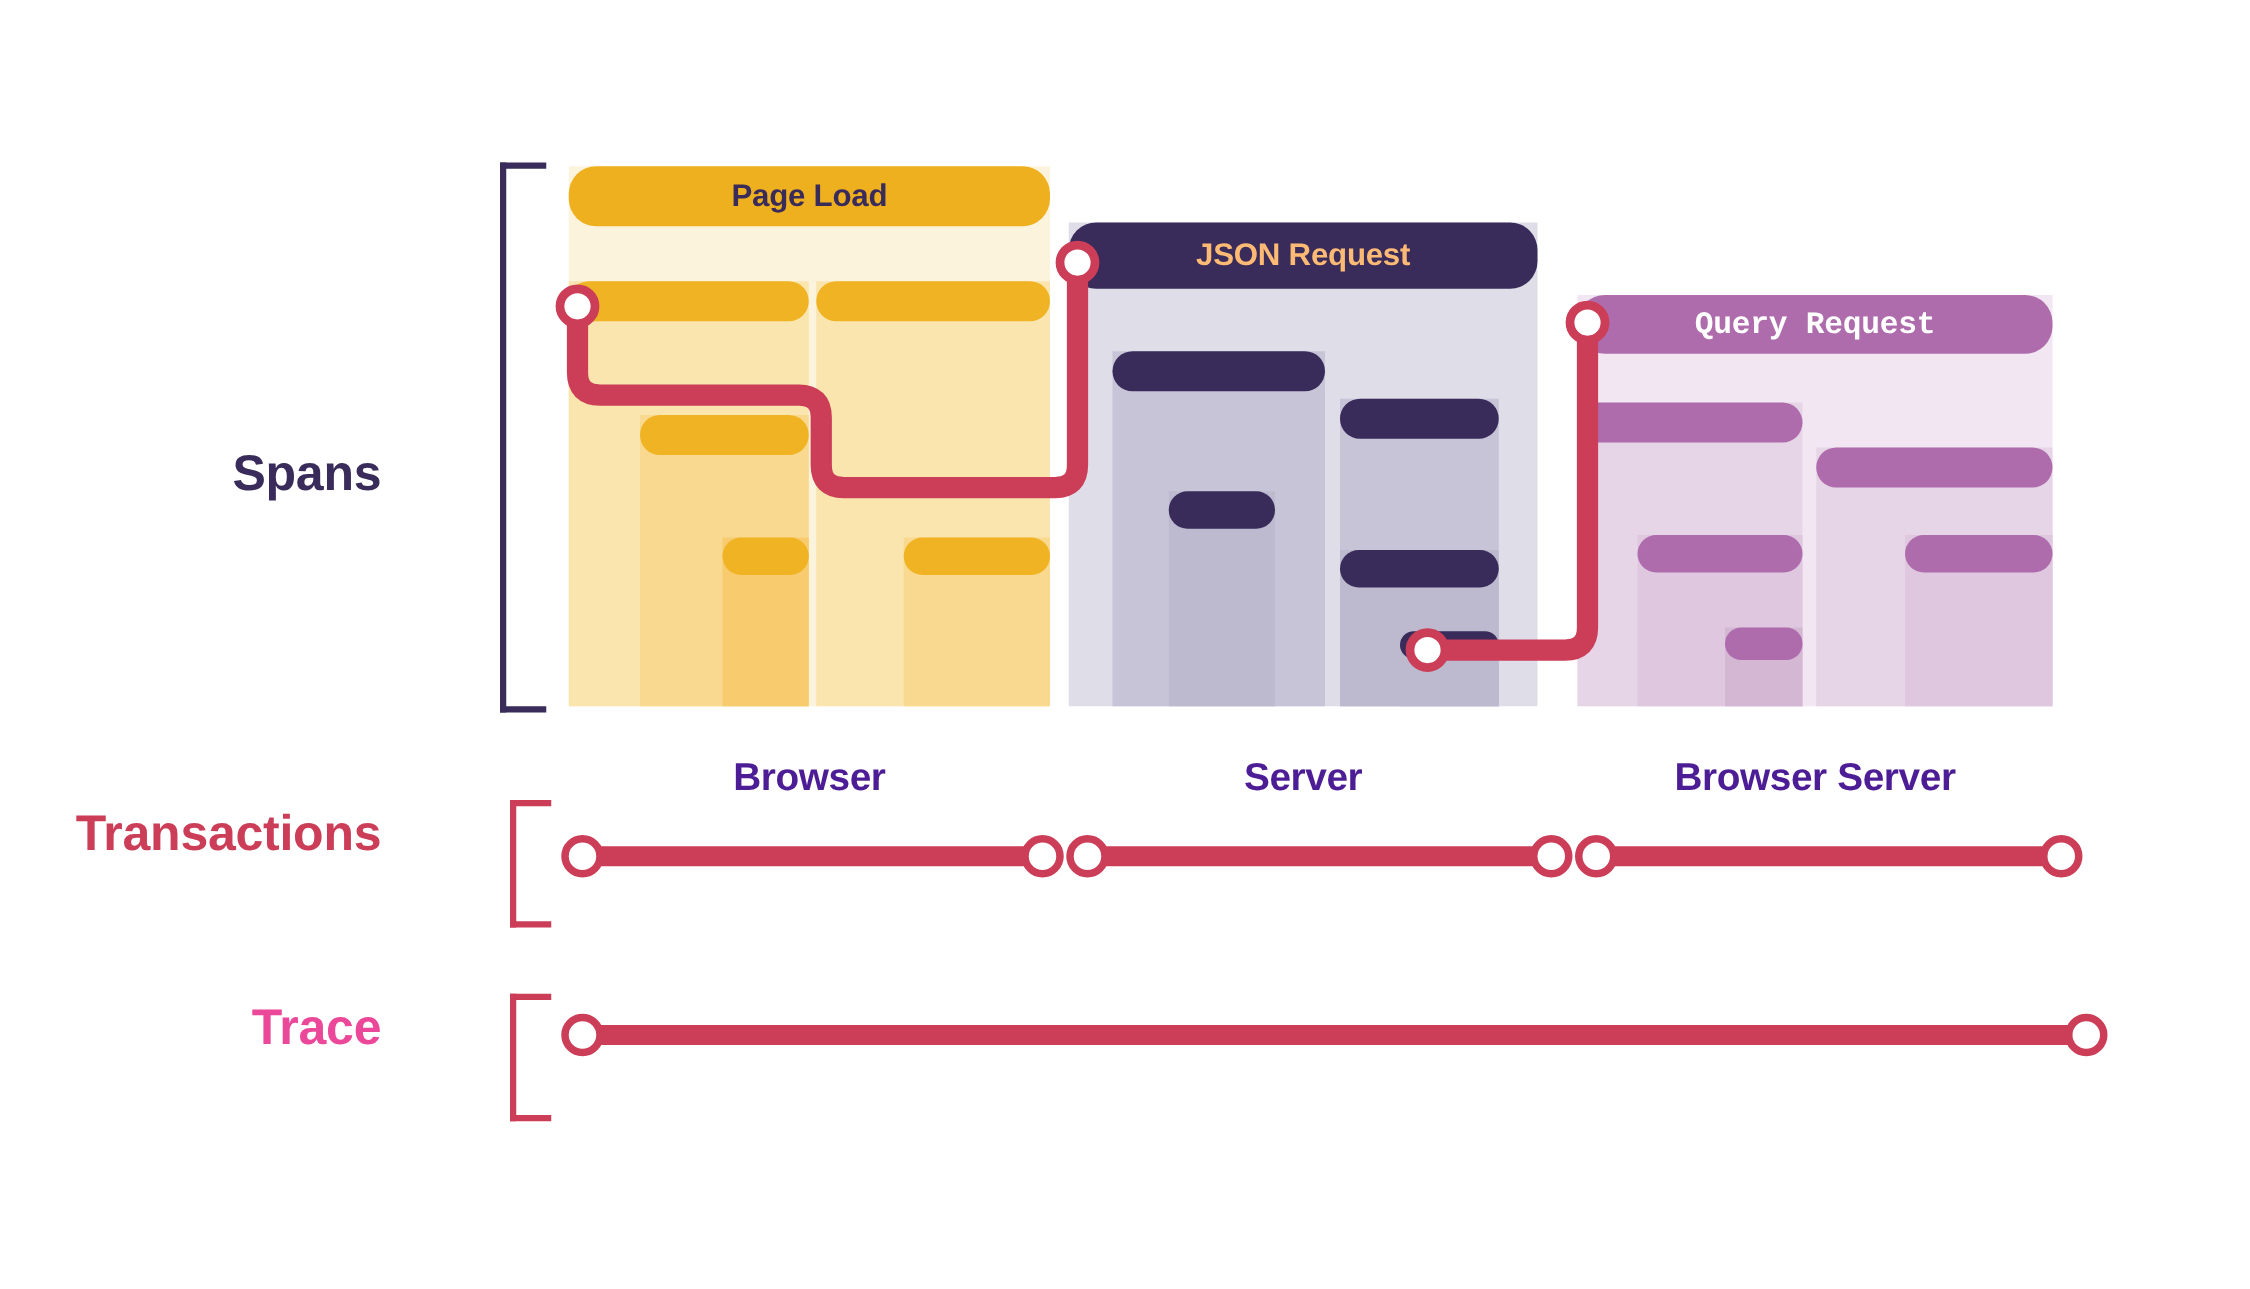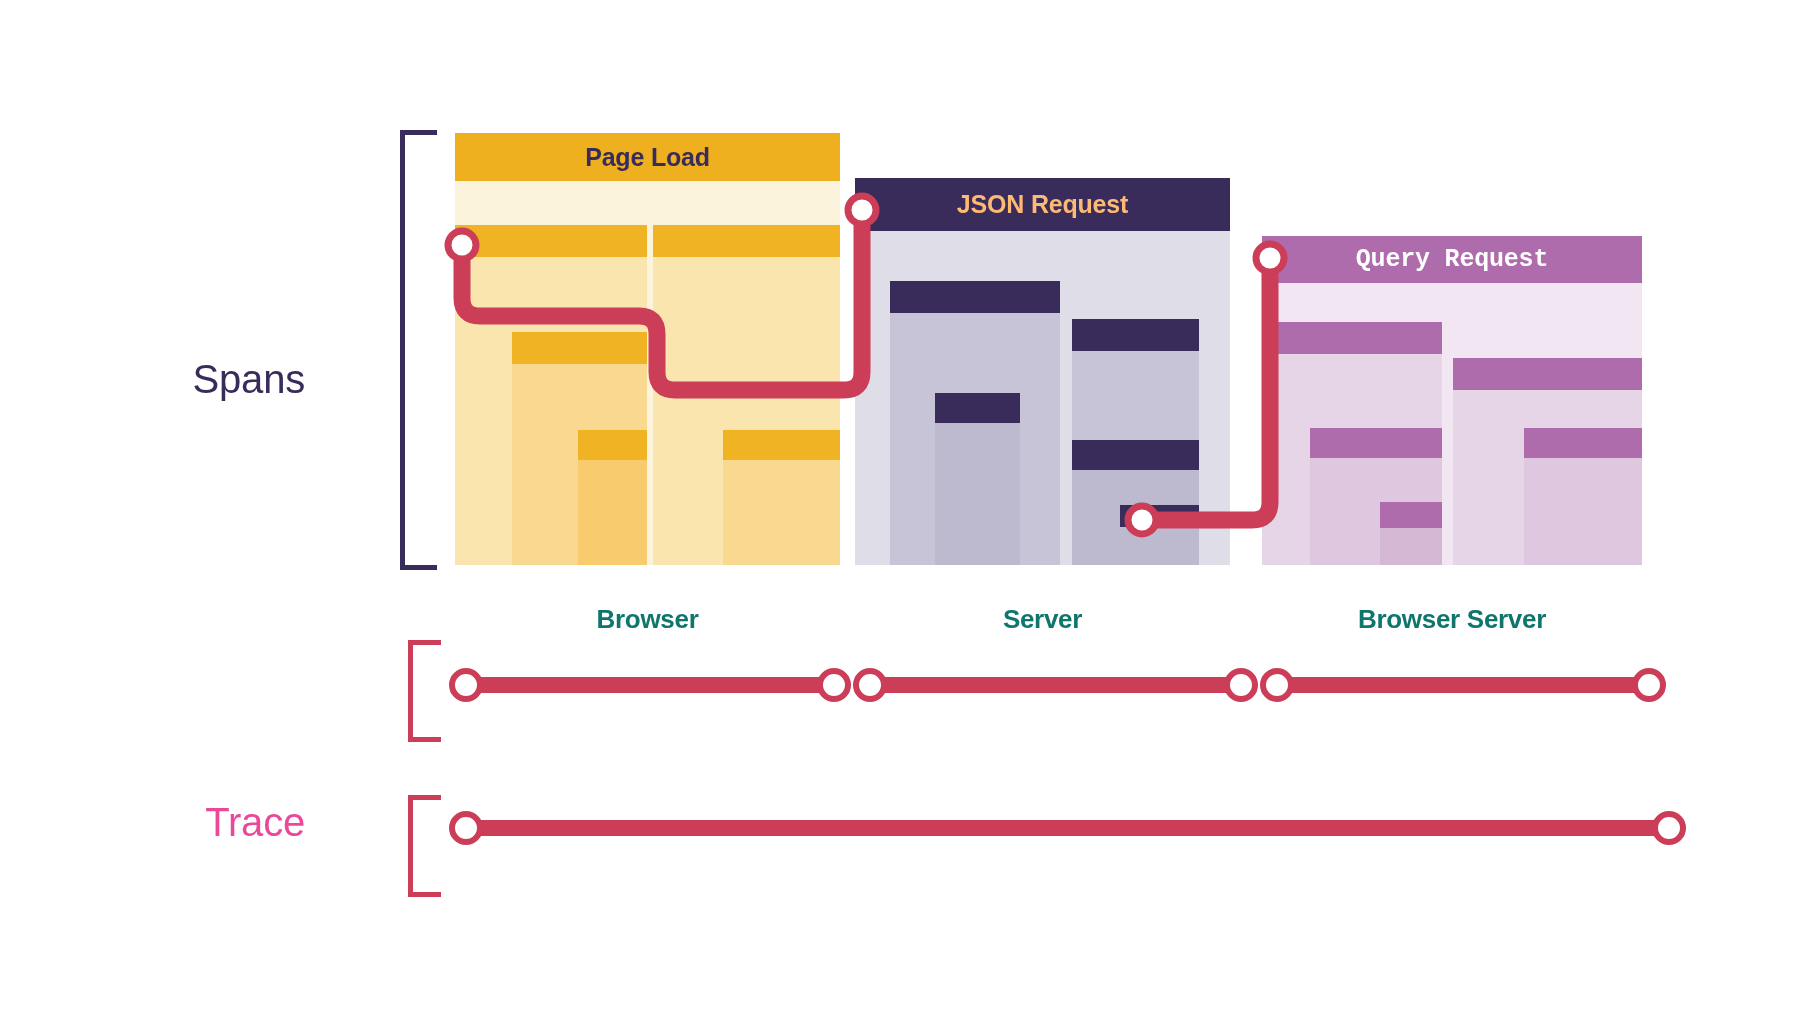--- a/index.html
+++ b/index.html
@@ -17,21 +17,21 @@
   #stage {
     position: absolute;
     inset: 0;
     width: 1800px;
     height: 1031px;
   }
 
   
   .row-label {
     position: absolute;
-    font-weight: normal;
+    font-weight: bold;
     letter-spacing: -0.2px;
     white-space: nowrap;
     text-align: right;
   }
   #label-spans {
     right: 1495px;
     top: 357px;
     font-size: 40px;
     color: #392B5A;
   }
@@ -81,30 +81,31 @@
   }
   .panel-header {
     position: absolute;
     color: #392B5A;
     font-size: 25px;
     font-weight: bold;
     display: flex;
     align-items: center;
     justify-content: center;
     letter-spacing: -0.2px;
+    border-radius: 22px;
   }
   .panel-header.light-text { color: #ffffff; }
 
   .bar { position: absolute; }
 
   
   .section-caption {
     position: absolute;
-    color: #0f766e;
-    font-size: 26px;
+    color: #4c1d95;
+    font-size: 31px;
     font-weight: bold;
     text-align: center;
     white-space: nowrap;
     letter-spacing: -0.3px;
   }
 
   
   #connector-svg {
     position: absolute;
     left: 0; top: 0;
@@ -129,20 +130,21 @@
     border: 6px solid #CC3D58;
     box-sizing: content-box;
   }
 </style>
 </head>
 <body>
 
 <div id="stage">
 
   <div class="row-label" id="label-spans">Spans</div>
+  <div class="row-label" id="label-transactions">Transactions</div>
   <div class="row-label" id="label-trace">Trace</div>
 
   <div class="bracket" id="bracket-spans"></div>
   <div class="bracket" id="bracket-transactions"></div>
   <div class="bracket" id="bracket-trace"></div>
 
   <div id="spans-layer">
       <div class="bar" style="left: 455px; top: 133px; width: 385px; height: 432px; background: rgb(252, 243, 220);">
         <div class="panel-header" style="left: 0px; top: 0px; width: 385px; height: 48px; background: rgb(239, 176, 31); color: rgb(57, 43, 90);">Page Load</div>
       </div>

